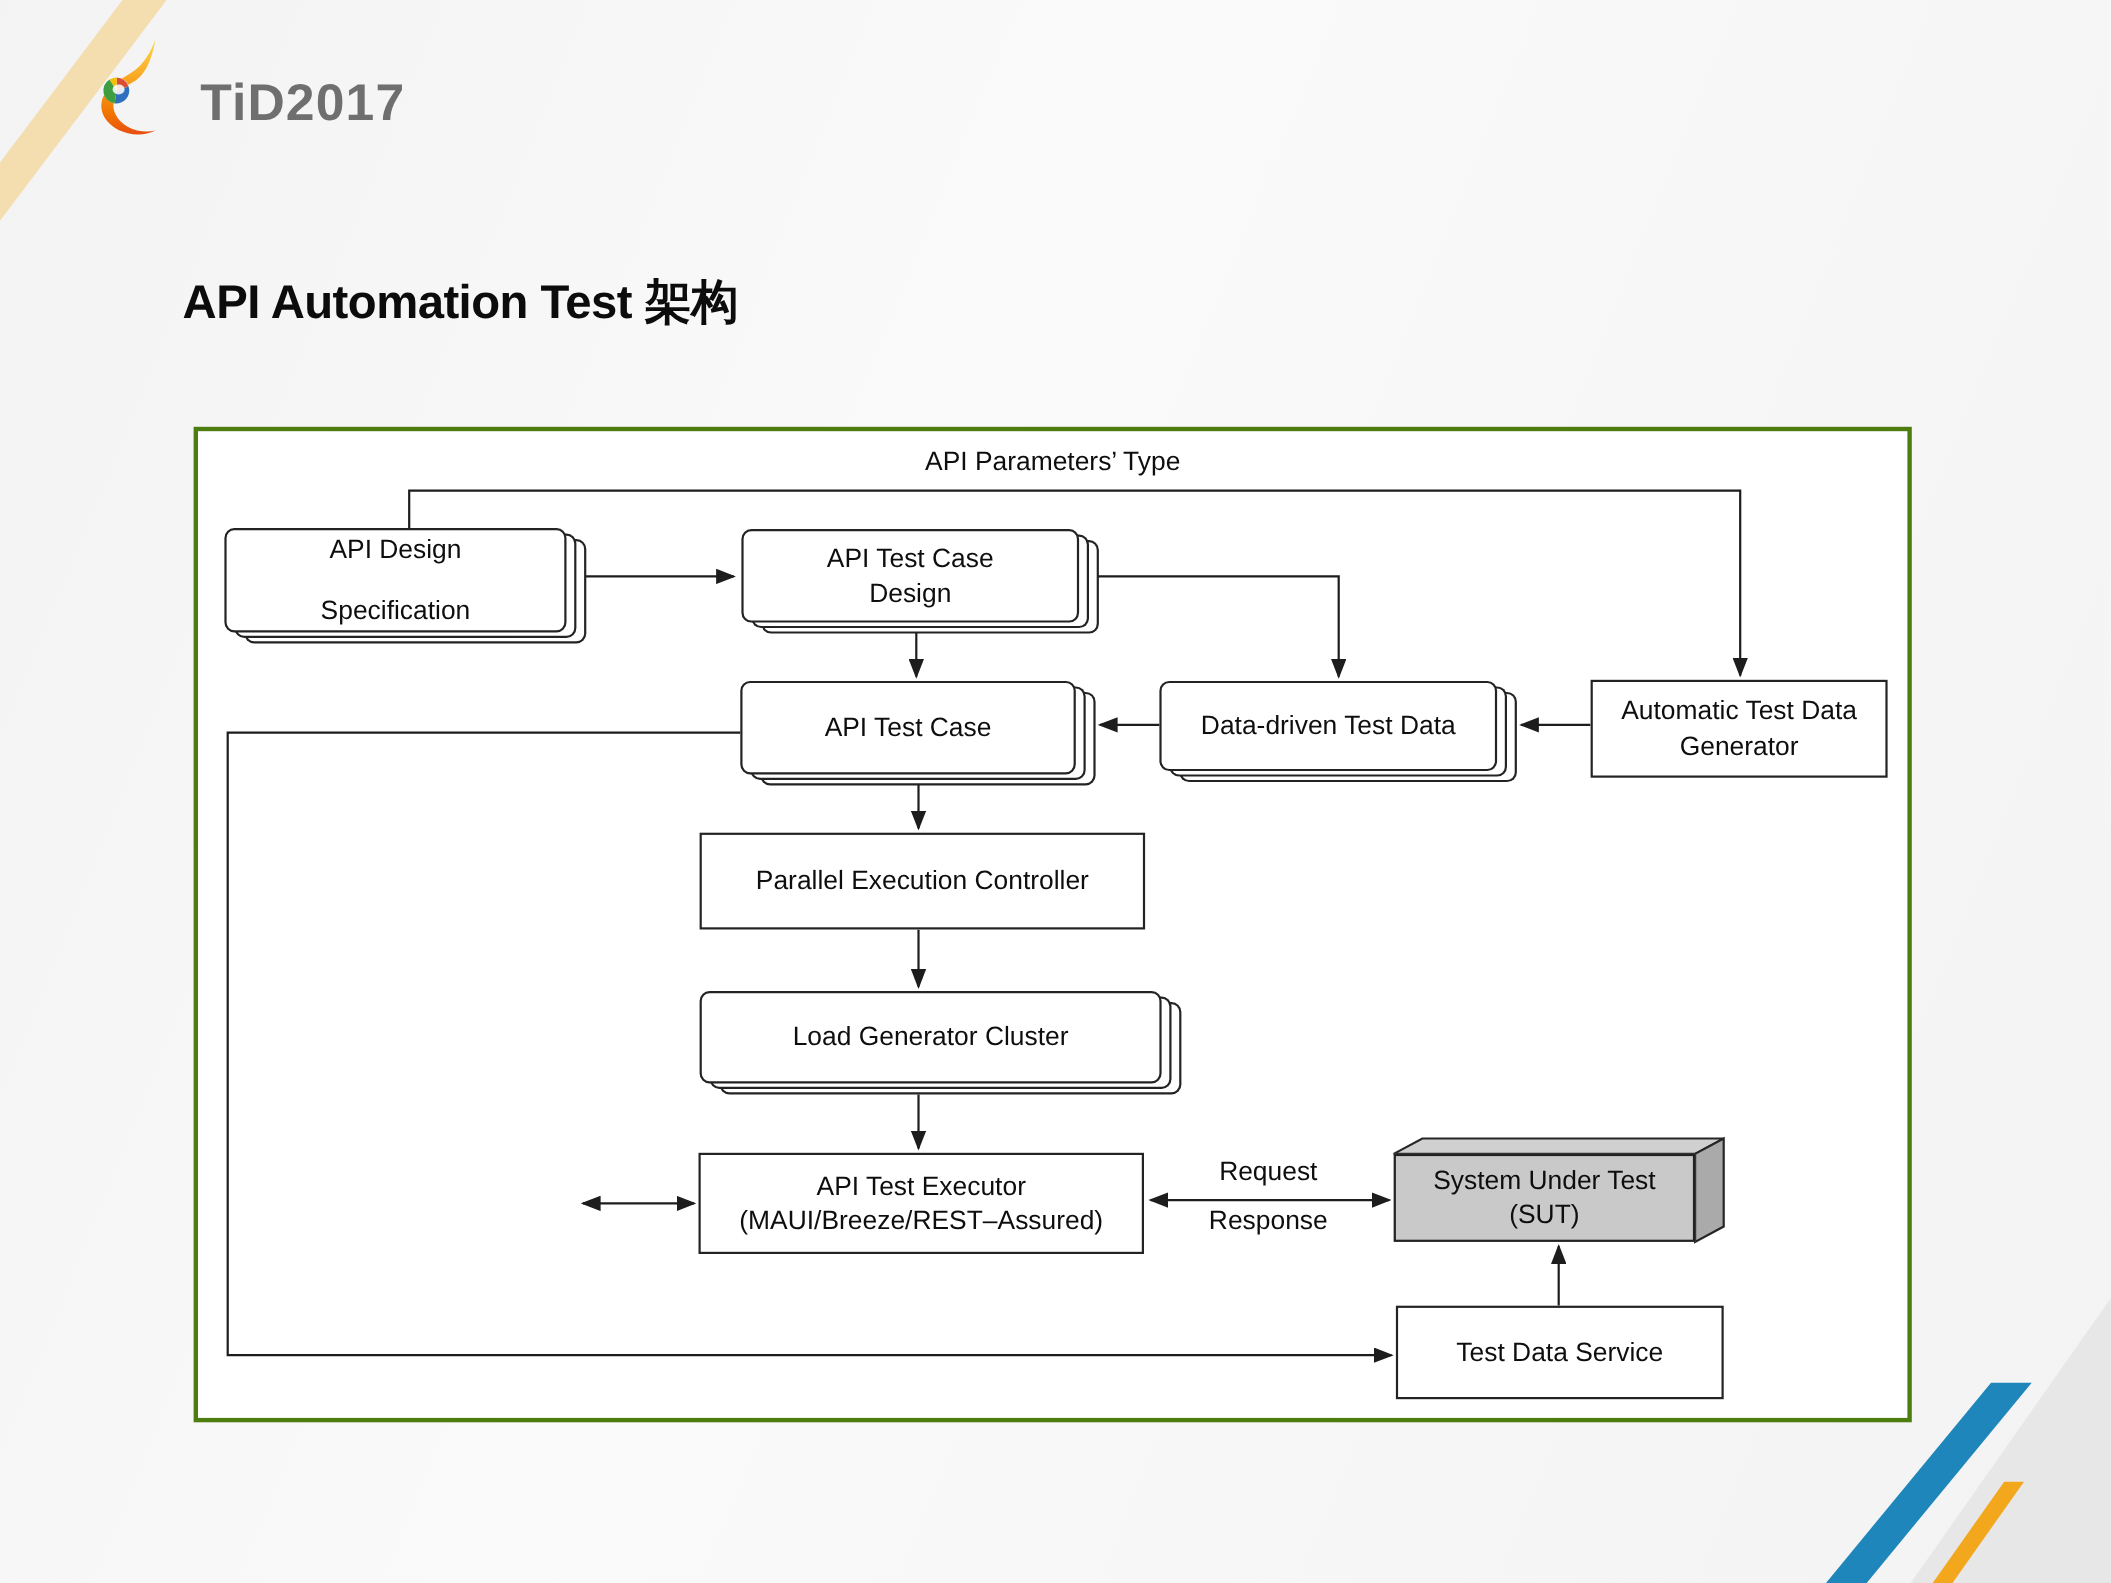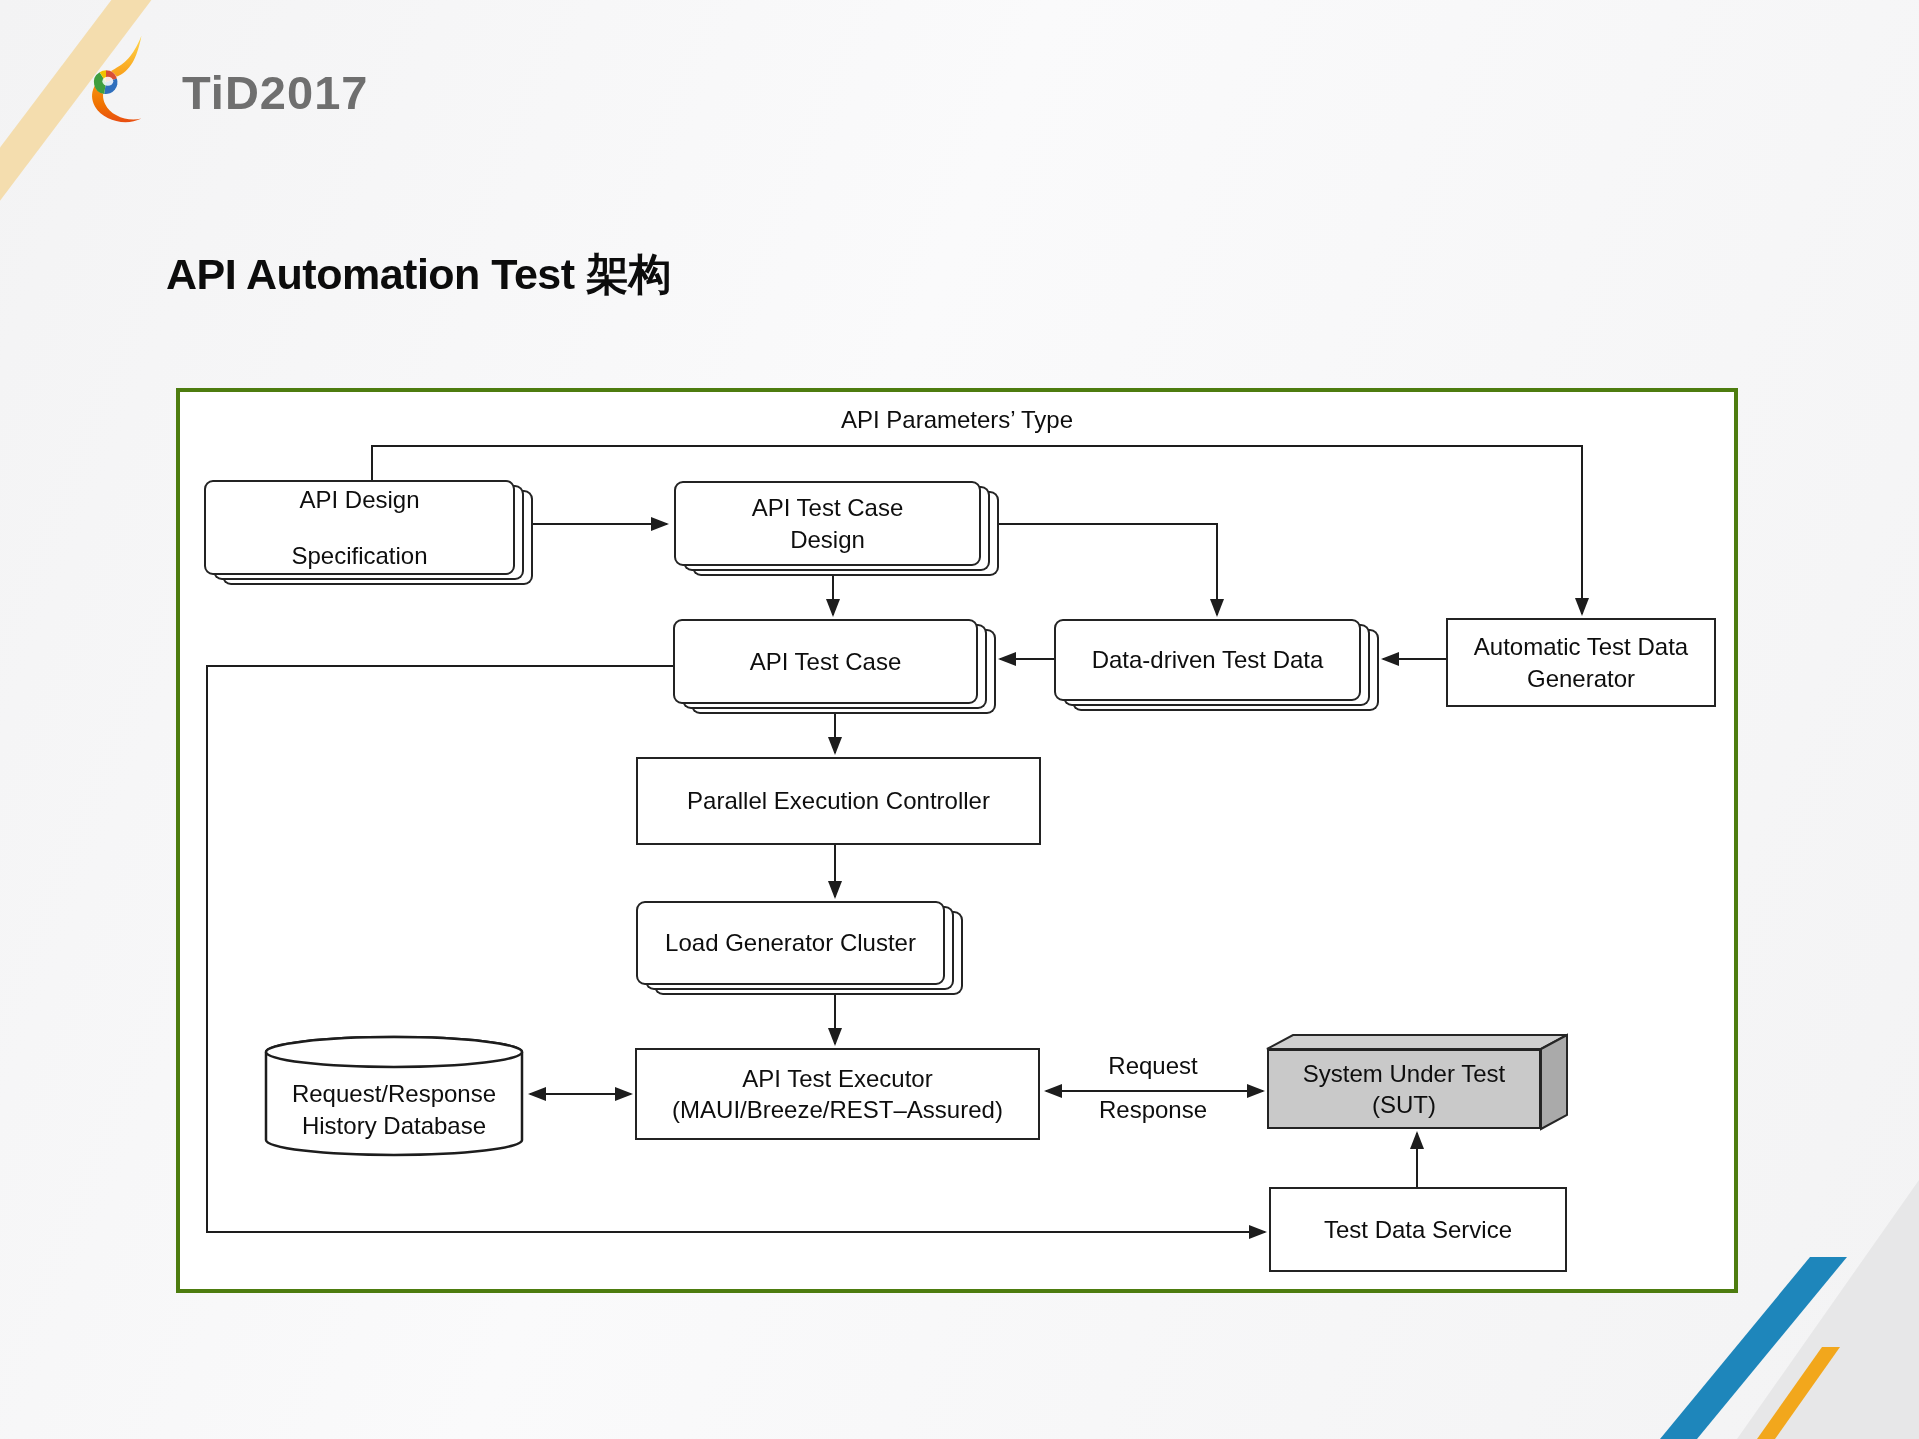--- a/index.html
+++ b/index.html
@@ -135,39 +135,29 @@
 
     <div class="node plain" style="left:1266px;top:226px;width:270px;height:89px;">
       <span>Automatic Test Data</span>
       <span>Generator</span>
     </div>
 
     <div class="node plain" style="left:456px;top:365px;width:405px;height:88px;">
       <span>Parallel Execution Controller</span>
     </div>
 
-    <div class="node stacked" style="left:456px;top:509px;width:309px;height:84px;">
+    <div class="node stacked" style="left:456px;top:509px;width:420px;height:84px;">
       <span>Load Generator Cluster</span>
     </div>
 
     <div class="node plain" style="left:455px;top:656px;width:405px;height:92px;">
       <span>API Test Executor</span>
       <span>(MAUI/Breeze/REST–Assured)</span>
     </div>
 
-    <div class="cyl" style="left:84px;top:643px;width:260px;height:122px;">
-      <svg viewBox="0 0 260 122" width="260" height="122">
-        <path class="shape" d="M2,17 A128,15 0 0 1 258,17 L258,105 A128,15 0 0 1 2,105 Z"></path>
-        <ellipse class="shape" cx="130" cy="17" rx="128" ry="15" fill="none"></ellipse>
-      </svg>
-      <div class="cyl-text">
-        <span>Request/Response</span>
-        <span>History Database</span>
-      </div>
-    </div>
 
     <div class="node plain sut" style="left:1087px;top:657px;width:274px;height:80px;">
       <span>System Under Test</span>
       <span>(SUT)</span>
     </div>
 
     <div class="node plain" style="left:1089px;top:795px;width:298px;height:85px;">
       <span>Test Data Service</span>
     </div>
 

